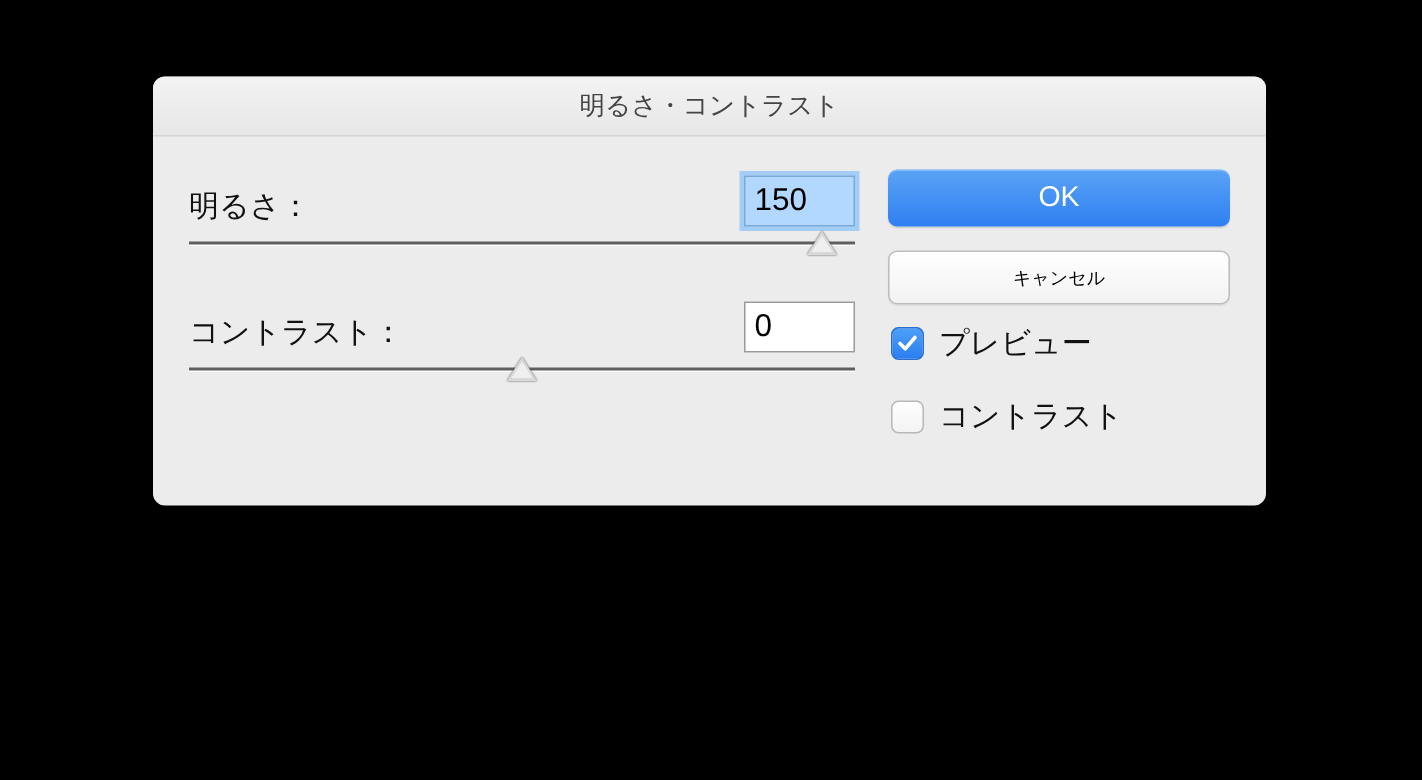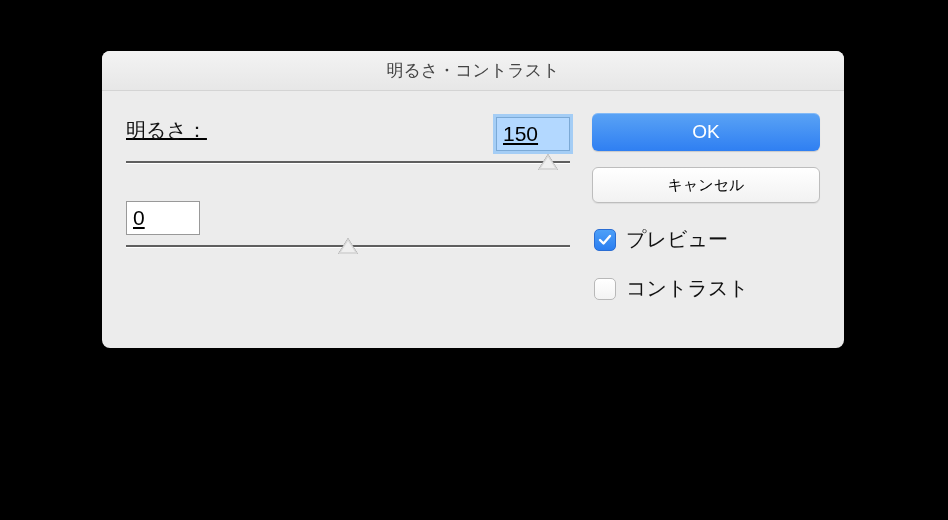--- a/index.html
+++ b/index.html
@@ -38,24 +38,23 @@
     }
     .left {
       flex: 1;
       padding-top: 4px;
     }
     .right {
       width: 228px;
     }
     .field-row {
       display: flex;
-      align-items: flex-start;
+      align-items: flex-end;
       justify-content: space-between;
       margin-bottom: 6px;
-      text-decoration: underline;
     }
     .field-label {
       font-size: 20px;
       color: #111;
     }
     .num-input {
       width: 74px;
       height: 34px;
       border: 1px solid #999;
       background: #fff;
@@ -114,22 +113,22 @@
       box-shadow: 0 1px 1px rgba(0,0,0,.15), inset 0 1px 0 rgba(255,255,255,.25);
     }
     .cancel-btn {
       display: block;
       width: 100%;
       height: 36px;
       border: 1px solid #bdbdbd;
       border-radius: 6px;
       background: linear-gradient(#ffffff, #f2f2f2);
       color: #000;
-      font-size: 15px;
-      margin-bottom: 23px;
+      font-size: 12px;
+      margin-bottom: 12px;
       box-shadow: 0 1px 1px rgba(0,0,0,.07);
     }
     .check-row {
       display: flex;
       align-items: center;
       gap: 10px;
       margin-bottom: 22px;
       padding-left: 2px;
     }
     .check {
@@ -166,20 +165,21 @@
       <div class="field-row">
         <span class="field-label">明るさ：</span>
         <input class="num-input selected" value="150" style="">
       </div>
       <div class="slider">
         <div class="track"></div>
         <div class="thumb" id="thumb-brightness" style="left: 95%;"></div>
       </div>
 
       <div class="field-row">
+        <span class="field-label">コントラスト：</span>
         <input class="num-input" value="0" style="">
       </div>
       <div class="slider">
         <div class="track"></div>
         <div class="thumb" id="thumb-contrast" style="left: 50%;"></div>
       </div>
 
     </div>
     <div class="right">
       <button class="ok-btn">OK</button>

